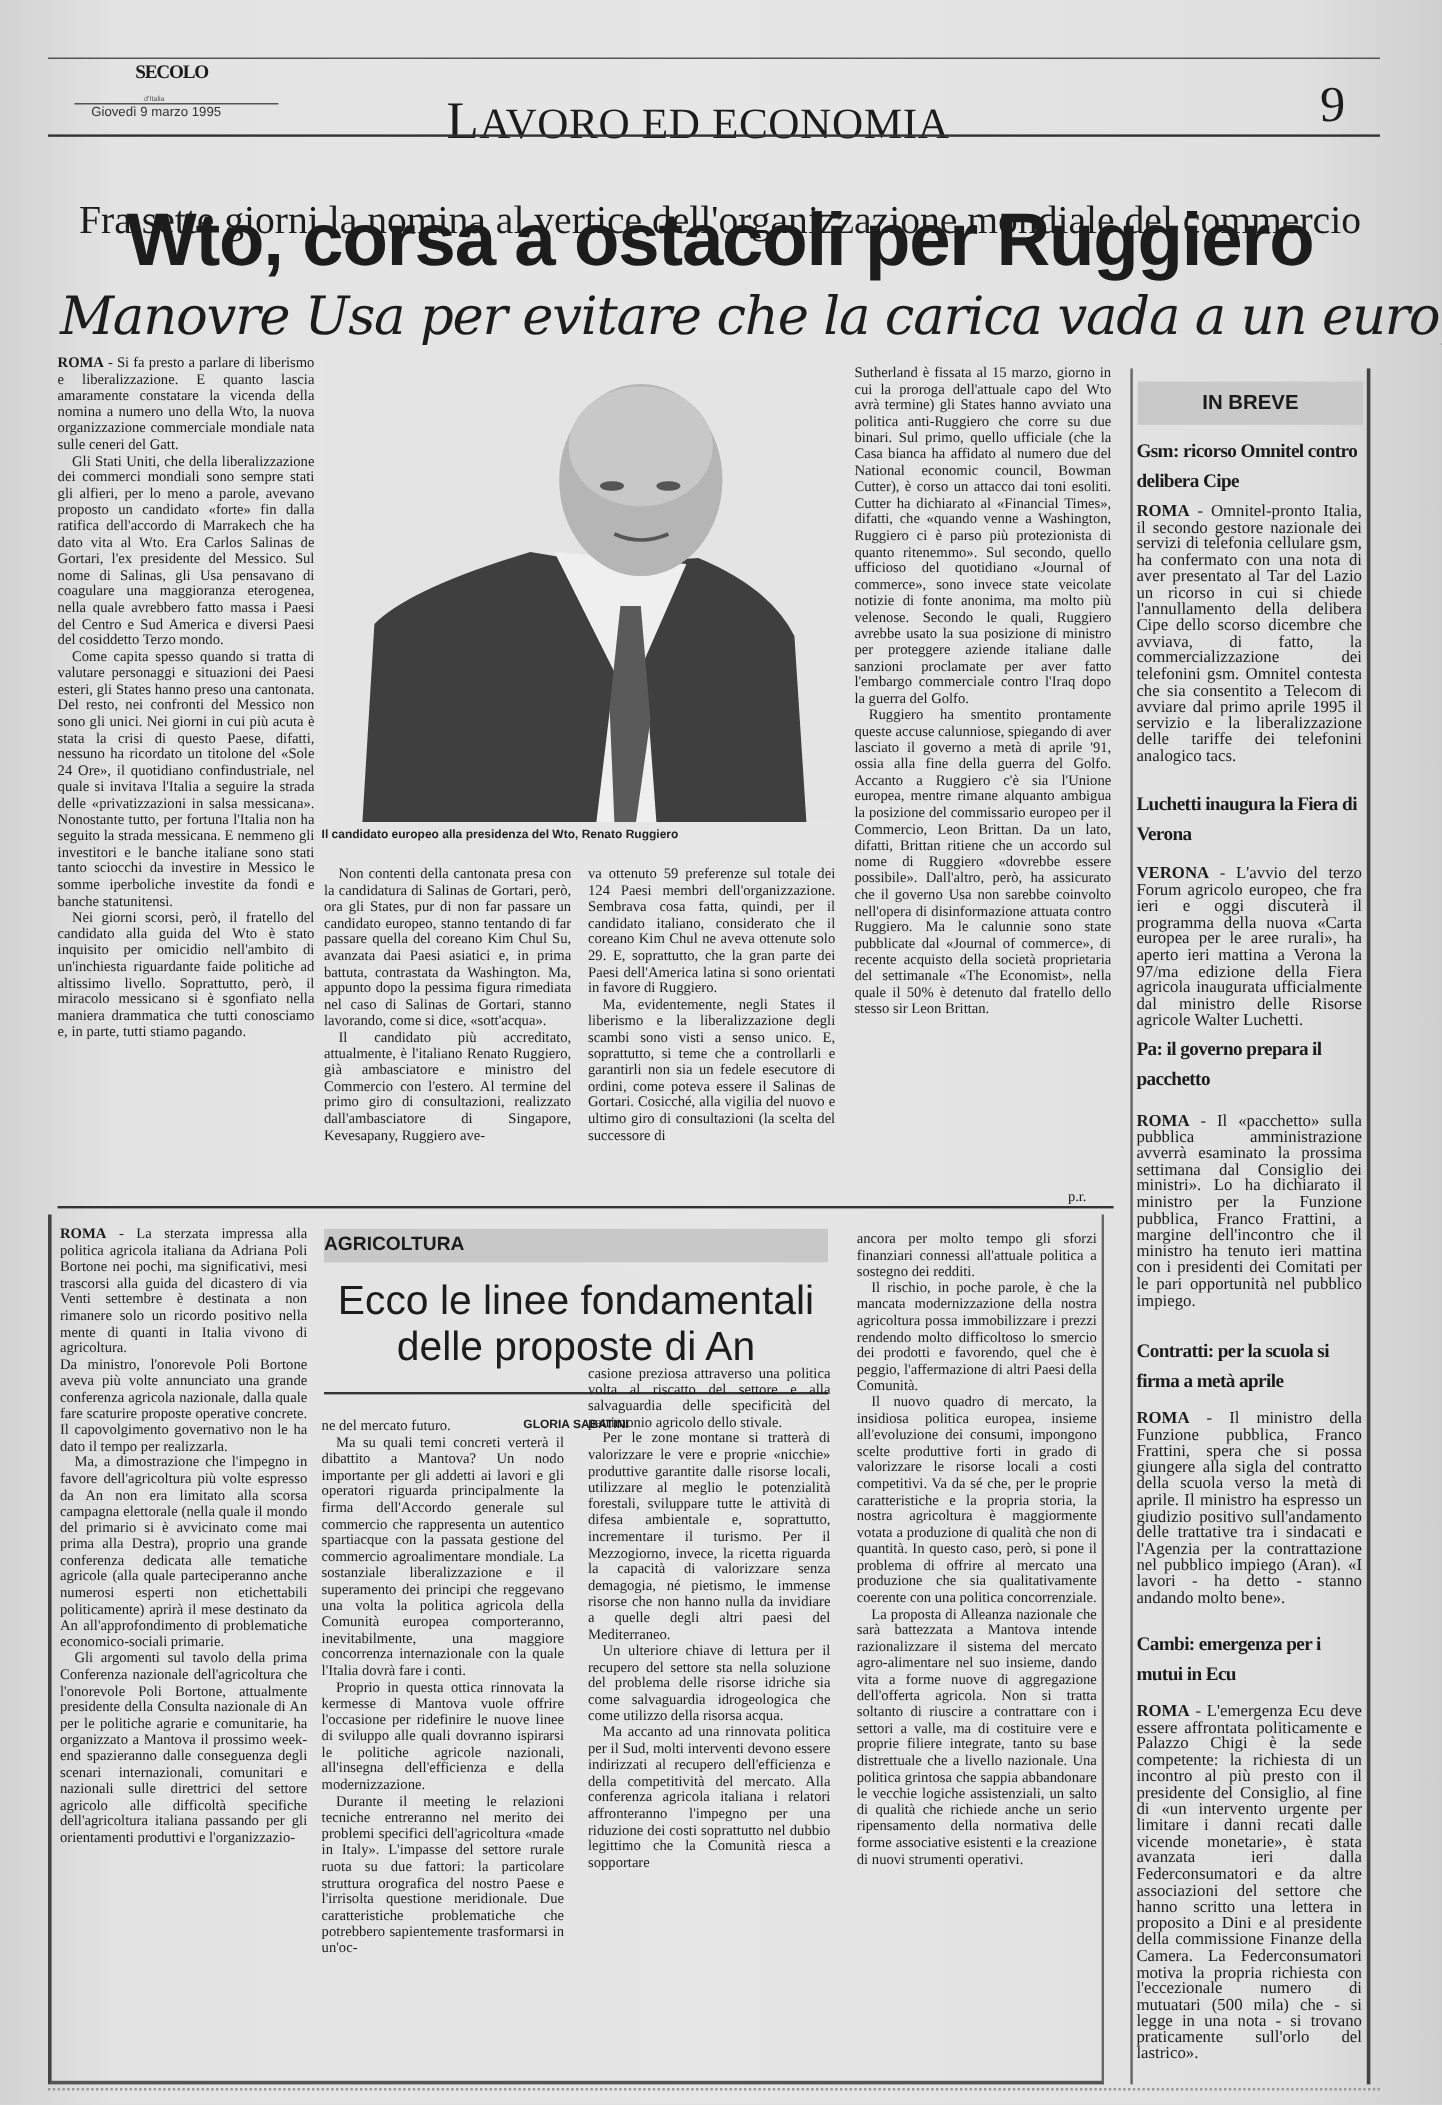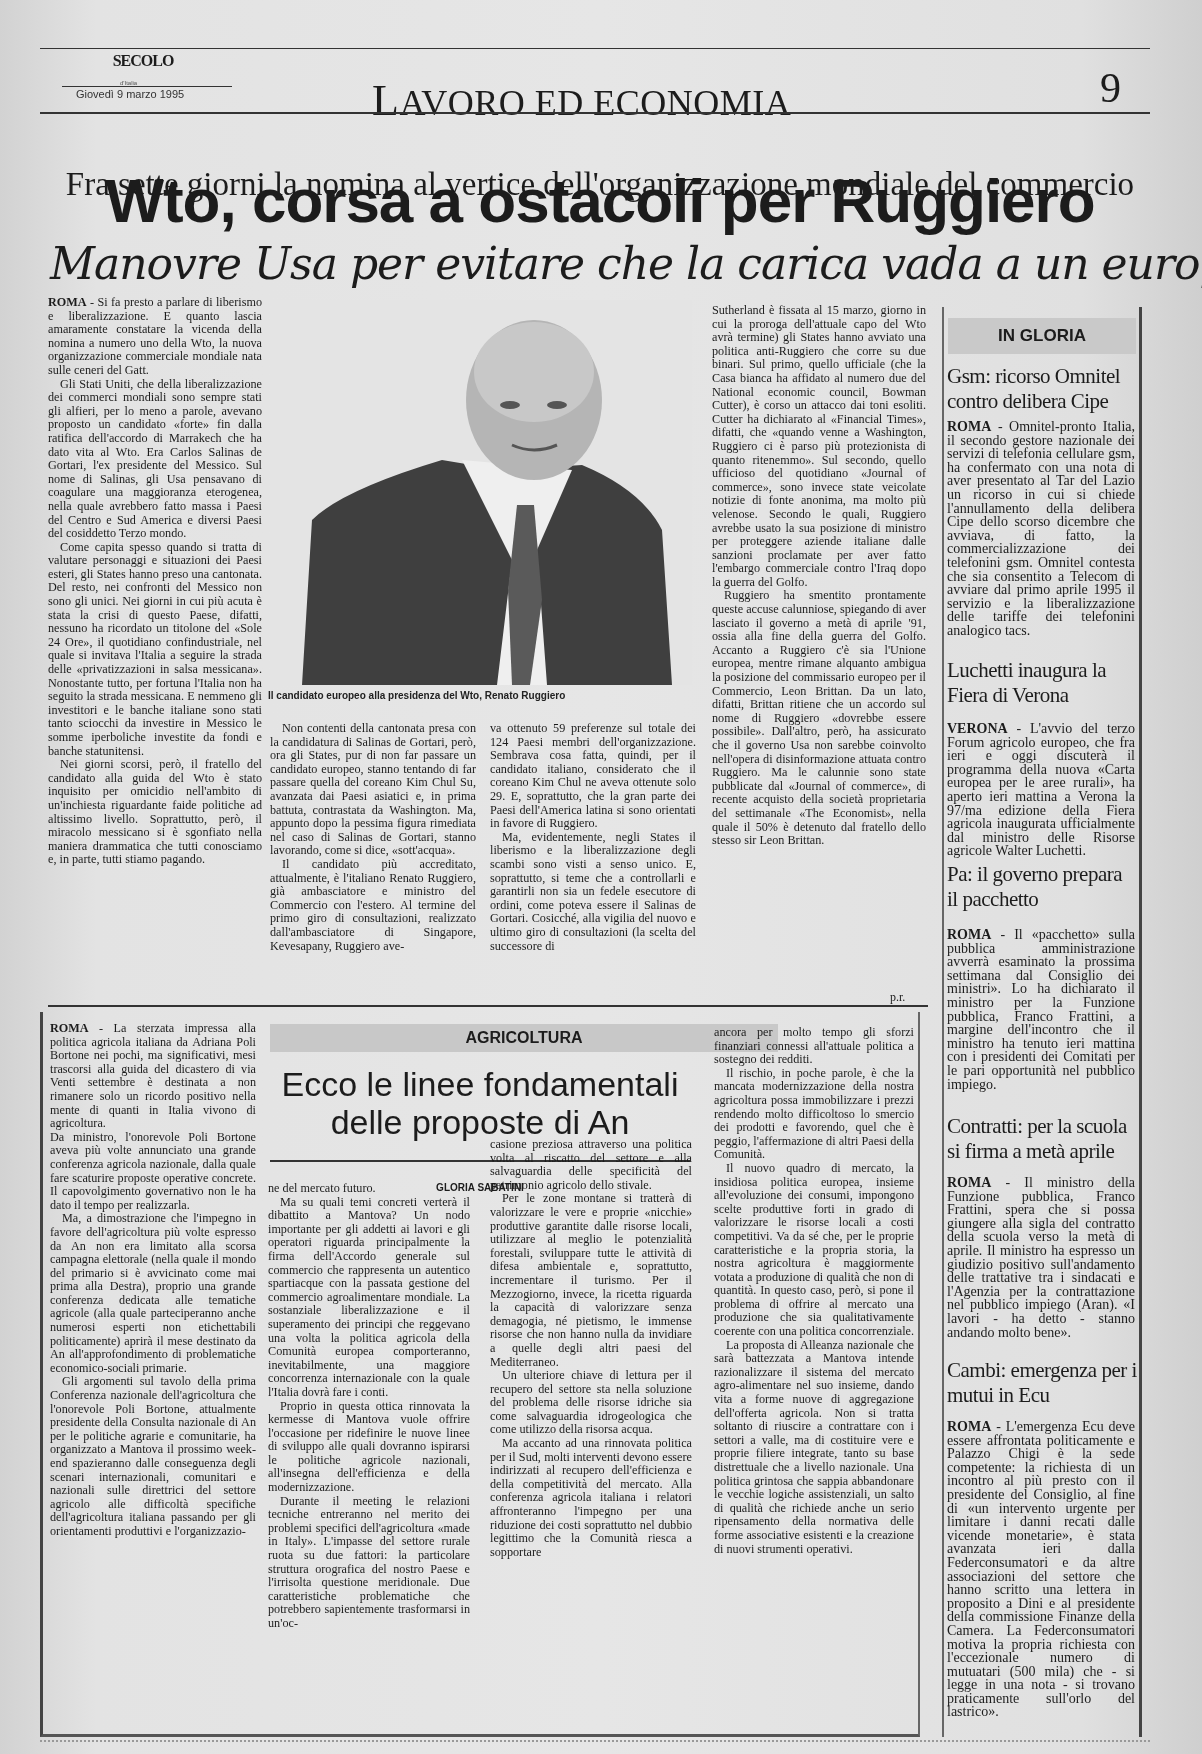--- a/index.html
+++ b/index.html
@@ -24,26 +24,26 @@
   .col p { text-indent: 12px; margin: 0; }
   .col p.noindent { text-indent: 0; }
   .col b.dateline { font-weight: bold; }
   
   .photo { left: 272px; top: 300px; width: 420px; height: 385px; background: #e2e2e2; overflow: hidden; }
   .caption { left: 268px; top: 690px; font-size: 10px; font-family: "Liberation Sans", sans-serif; font-weight: bold; color: #222; white-space: nowrap; }
   .signoff { left: 890px; top: 990px; font-size: 12px; }
   
   .breve-box { left: 942px; top: 307px; width: 200px; height: 1430px; border-left: 2px solid #666; border-right: 3px solid #444; }
   .breve-head { left: 948px; top: 318px; width: 188px; height: 36px; background: #c9c9c9; font-family: "Liberation Sans", sans-serif; font-weight: bold; font-size: 17px; text-align: center; line-height: 36px; }
-  .breve-title { position: absolute; left: 947px; width: 190px; font-size: 21px; line-height: 25px; font-family: "Liberation Serif", serif; font-weight: normal; letter-spacing: -0.5px; }
+  .breve-title { position: absolute; left: 947px; width: 190px; font-size: 16px; line-height: 25px; font-family: "Liberation Serif", serif; font-weight: bold; letter-spacing: -0.5px; }
   .breve-text { position: absolute; left: 947px; width: 188px; font-size: 14px; line-height: 13.6px; text-align: justify; }
   .breve-text b { font-weight: bold; }
   
   .agri-box { left: 40px; top: 1012px; width: 880px; height: 725px; border-left: 3px solid #444; border-bottom: 3px solid #555; border-right: 2px solid #666; }
-  .agri-label { left: 270px; top: 1024px; width: 508px; height: 28px; background: #c8c8c8; font-family: "Liberation Sans", sans-serif; font-weight: bold; font-size: 16px; text-align: center; line-height: 28px; }
+  .agri-label { left: 270px; top: 1024px; width: 420px; height: 28px; background: #c8c8c8; font-family: "Liberation Sans", sans-serif; font-weight: bold; font-size: 16px; text-align: left; line-height: 28px; }
   .agri-title { left: 270px; top: 1065px; width: 420px; font-size: 34px; line-height: 38px; text-align: center; font-family: Liberation Sans, sans-serif; }
   .agri-byline { left: 270px; top: 1160px; width: 420px; text-align: center; font-size: 10px; font-family: "Liberation Sans", sans-serif; font-weight: bold; border-top: 2px solid #333; padding-top: 20px; }
   .dots { left: 40px; top: 1740px; width: 1110px; height: 8px; border-top: 2px dotted #999; }
 </style>
 </head>
 <body>
 
 <div class="page">
 
   <div class="rule" style="left:40px;top:48px;width:1110px;height:1px;"></div>
@@ -91,21 +91,21 @@
     <p>Ma, evidentemente, negli States il liberismo e la liberalizzazione degli scambi sono visti a senso unico. E, soprattutto, si teme che a controllarli e garantirli non sia un fedele esecutore di ordini, come poteva essere il Salinas de Gortari. Cosicché, alla vigilia del nuovo e ultimo giro di consultazioni (la scelta del successore di</p>
   </div>
 
   <div class="col" style="left:712px;top:304px;width:214px;">
     <p class="noindent">Sutherland è fissata al 15 marzo, giorno in cui la proroga dell'attuale capo del Wto avrà termine) gli States hanno avviato una politica anti-Ruggiero che corre su due binari. Sul primo, quello ufficiale (che la Casa bianca ha affidato al numero due del National economic council, Bowman Cutter), è corso un attacco dai toni esoliti. Cutter ha dichiarato al «Financial Times», difatti, che «quando venne a Washington, Ruggiero ci è parso più protezionista di quanto ritenemmo». Sul secondo, quello ufficioso del quotidiano «Journal of commerce», sono invece state veicolate notizie di fonte anonima, ma molto più velenose. Secondo le quali, Ruggiero avrebbe usato la sua posizione di ministro per proteggere aziende italiane dalle sanzioni proclamate per aver fatto l'embargo commerciale contro l'Iraq dopo la guerra del Golfo.</p>
     <p>Ruggiero ha smentito prontamente queste accuse calunniose, spiegando di aver lasciato il governo a metà di aprile '91, ossia alla fine della guerra del Golfo. Accanto a Ruggiero c'è sia l'Unione europea, mentre rimane alquanto ambigua la posizione del commissario europeo per il Commercio, Leon Brittan. Da un lato, difatti, Brittan ritiene che un accordo sul nome di Ruggiero «dovrebbe essere possibile». Dall'altro, però, ha assicurato che il governo Usa non sarebbe coinvolto nell'opera di disinformazione attuata contro Ruggiero. Ma le calunnie sono state pubblicate dal «Journal of commerce», di recente acquisto della società proprietaria del settimanale «The Economist», nella quale il 50% è detenuto dal fratello dello stesso sir Leon Brittan.</p>
   </div>
   <div class="abs signoff">p.r.</div>
 
   <div class="abs breve-box"></div>
-  <div class="abs breve-head">IN GLORIA</div>
+  <div class="abs breve-head">IN BREVE</div>
 
   <div class="breve-title" style="top:364px;">Gsm: ricorso Omnitel contro delibera Cipe</div>
   <div class="breve-text" style="top:420px;"><b>ROMA</b> <span>- Omnitel-pronto Italia, il secondo gestore nazionale dei servizi di telefonia cellulare gsm, ha confermato con una nota di aver presentato al Tar del Lazio un ricorso in cui si chiede l'annullamento della delibera Cipe dello scorso dicembre che avviava, di fatto, la commercializzazione dei telefonini gsm. Omnitel contesta che sia consentito a Telecom di avviare dal primo aprile 1995 il servizio e la liberalizzazione delle tariffe dei telefonini analogico tacs.</span></div>
 
   <div class="breve-title" style="top:658px;">Luchetti inaugura la Fiera di Verona</div>
   <div class="breve-text" style="top:722px;"><b>VERONA</b> <span>- L'avvio del terzo Forum agricolo europeo, che fra ieri e oggi discuterà il programma della nuova «Carta europea per le aree rurali», ha aperto ieri mattina a Verona la 97/ma edizione della Fiera agricola inaugurata ufficialmente dal ministro delle Risorse agricole Walter Luchetti.</span></div>
 
   <div class="breve-title" style="top:862px;">Pa: il governo prepara il pacchetto</div>
   <div class="breve-text" style="top:928px;"><b>ROMA</b> <span>- Il «pacchetto» sulla pubblica amministrazione avverrà esaminato la prossima settimana dal Consiglio dei ministri». Lo ha dichiarato il ministro per la Funzione pubblica, Franco Frattini, a margine dell'incontro che il ministro ha tenuto ieri mattina con i presidenti dei Comitati per le pari opportunità nel pubblico impiego.</span></div>
 

